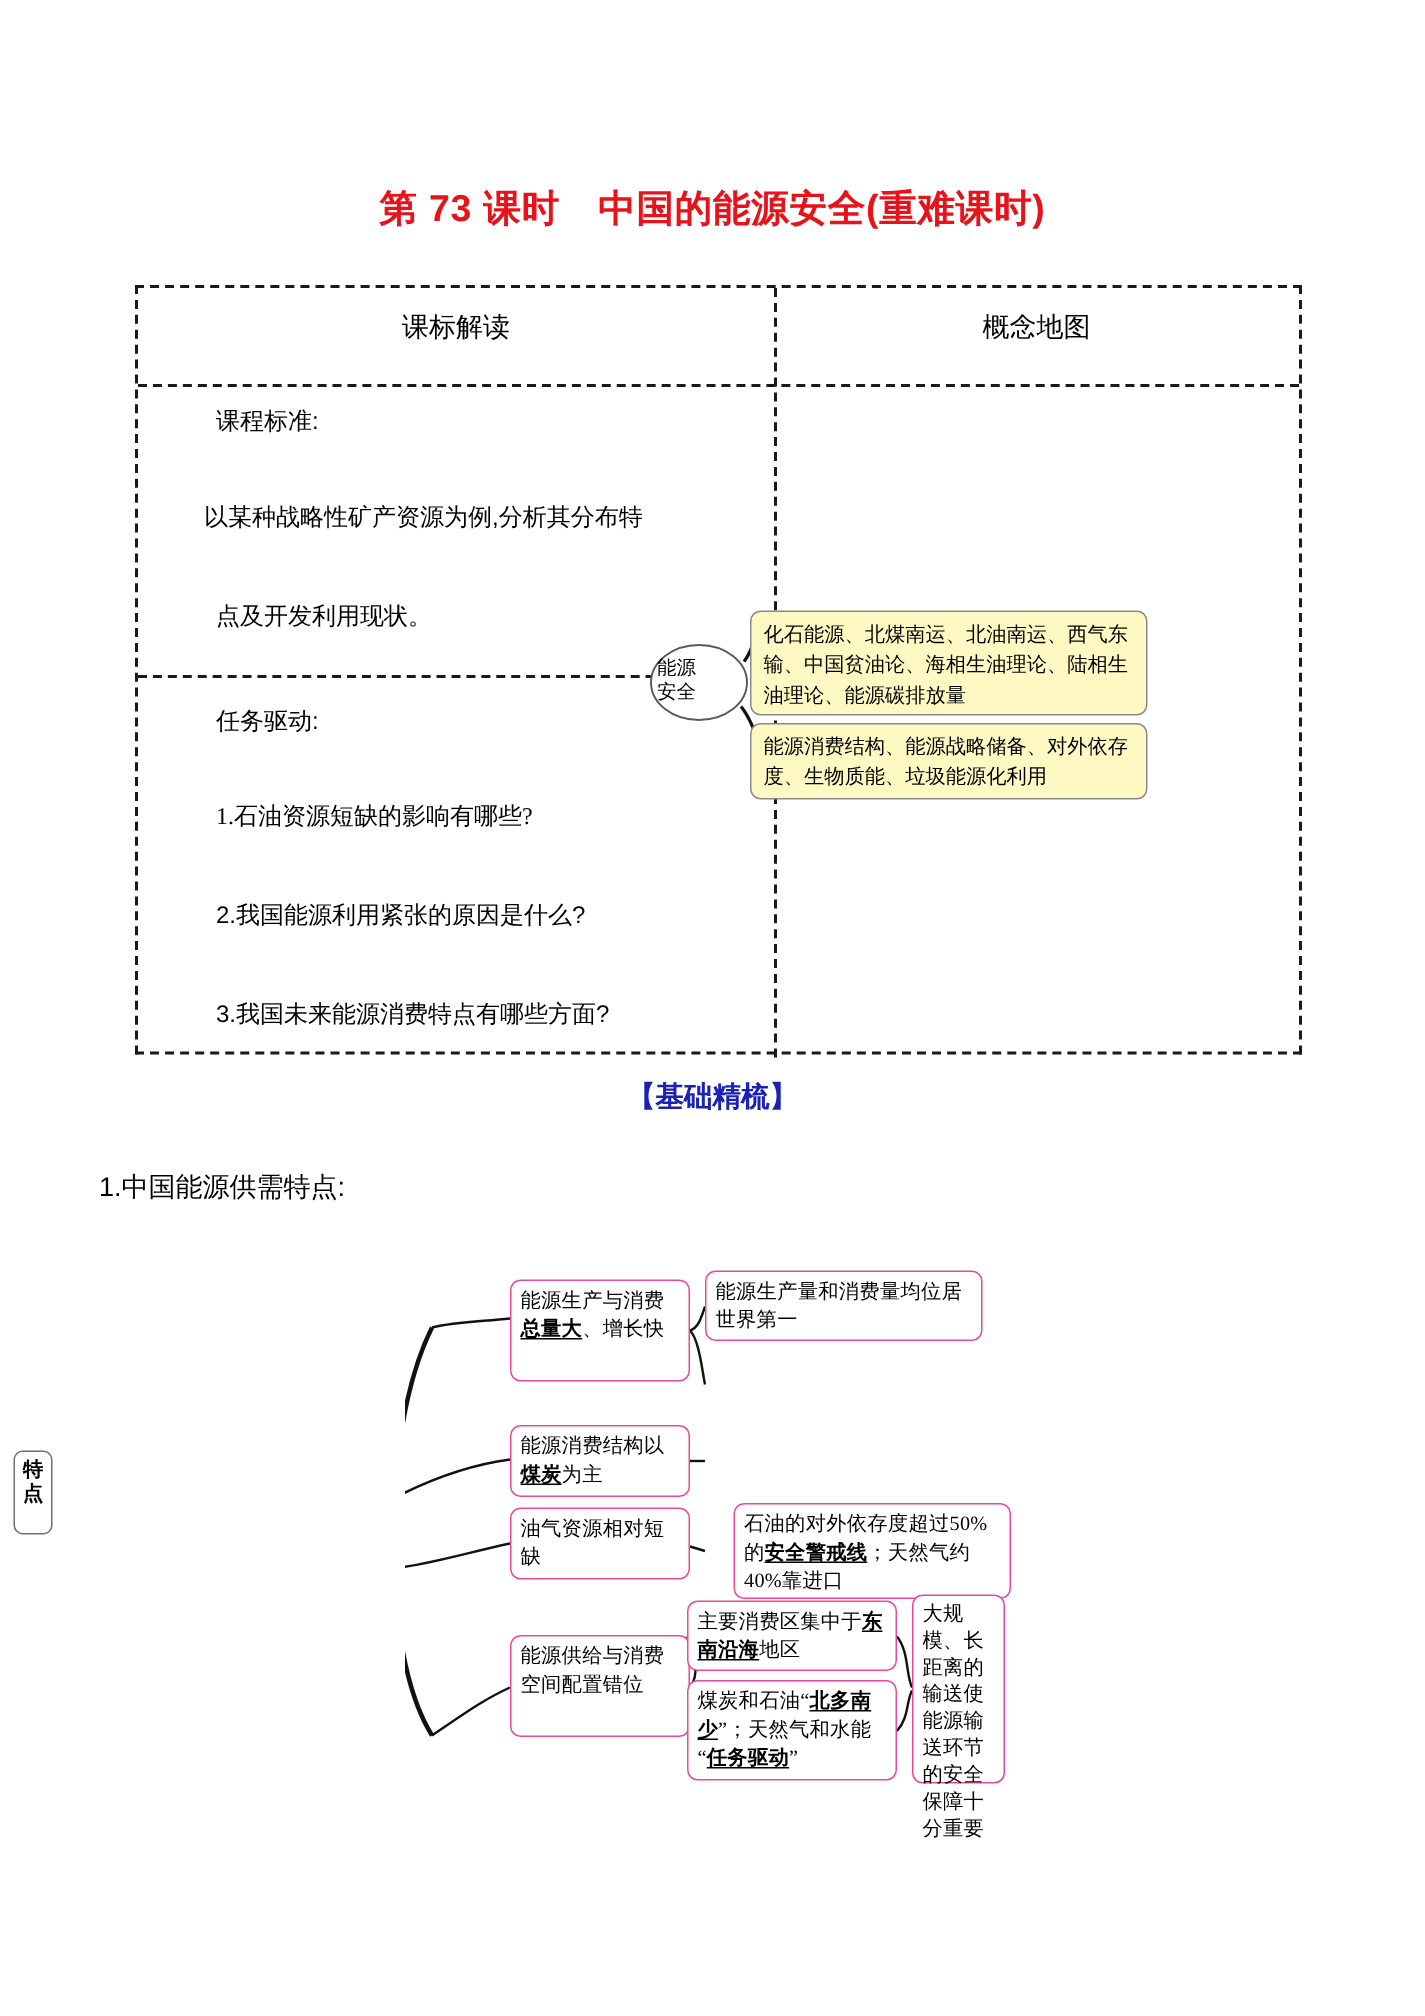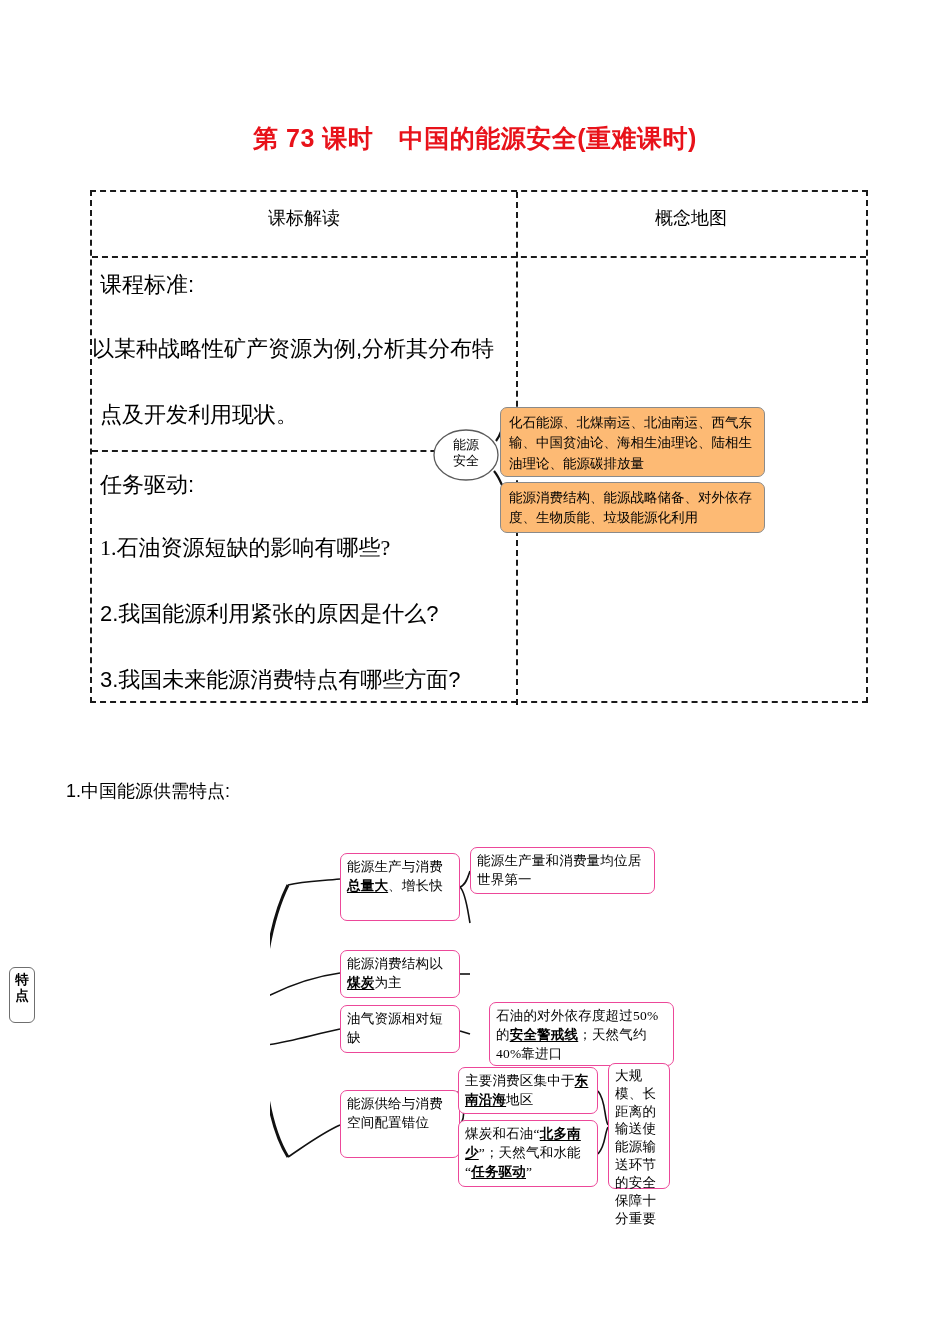--- a/index.html
+++ b/index.html
@@ -75,49 +75,50 @@
     position: absolute;
     top: 14px;
     font-size: 18px;
     text-align: center;
   }
   .th-left  { left: 0;    width: 424px; }
   .th-right { left: 424px; width: 350px; }
 
   .cell-text {
     position: absolute;
-    font-size: 22px;
+    font-size: 16px;
     line-height: 1.0;
+    margin-left: 44px;
   }
 
   
   .cmap {
     position: absolute;
     left: 430px;
     top: 215px;
     width: 344px;
     height: 295px;
   }
   .cmap-svg { position: absolute; left: 0; top: 0; }
   .cnode-ellipse-label {
     position: absolute;
     left: 8px;
     top: 222px;
     width: 56px;
-    text-align: center;
+    text-align: left;
     font-family: "Liberation Serif", "DejaVu Serif", serif;
     font-size: 13px;
     line-height: 1.25;
   }
   .cbox {
     position: absolute;
     box-sizing: border-box;
     border: 1px solid #8a8a8a;
     border-radius: 7px;
-    background: #fdba74;
+    background: #fef9c3;
     font-family: "Liberation Serif", "DejaVu Serif", serif;
     font-size: 13.5px;
     line-height: 1.5;
     padding: 5px 7px 4px 8px;
   }
   .cbox-1 { left: 70px; top: 192px; width: 265px; height: 70px; }
   .cbox-2 { left: 70px; top: 267px; width: 265px; height: 51px; }
 
   
   .blue-head {
@@ -231,20 +232,21 @@
       <path d="M64,256 C74,268 72,280 86,288" fill="none" stroke="#111111" stroke-width="2.2"></path>
     </svg>
     <div class="cnode-ellipse-label">
       <span>能源</span><br>
       <span>安全</span>
     </div>
     <div class="cbox cbox-1">化石能源、北煤南运、北油南运、西气东输、中国贫油论、海相生油理论、陆相生油理论、能源碳排放量</div>
     <div class="cbox cbox-2">能源消费结构、能源战略储备、对外依存度、生物质能、垃圾能源化利用</div>
   </div>
 
+  <div class="blue-head">【基础精梳】</div>
 
   <div class="sec-head">1.中国能源供需特点:</div>
 
   <div class="mroot">
     <span class="mroot-ch">特</span>
     <span class="mroot-ch">点</span>
   </div>
 
   <div class="mmap">
     <svg class="mmap-svg" width="420" height="365" viewBox="0 0 420 365">

